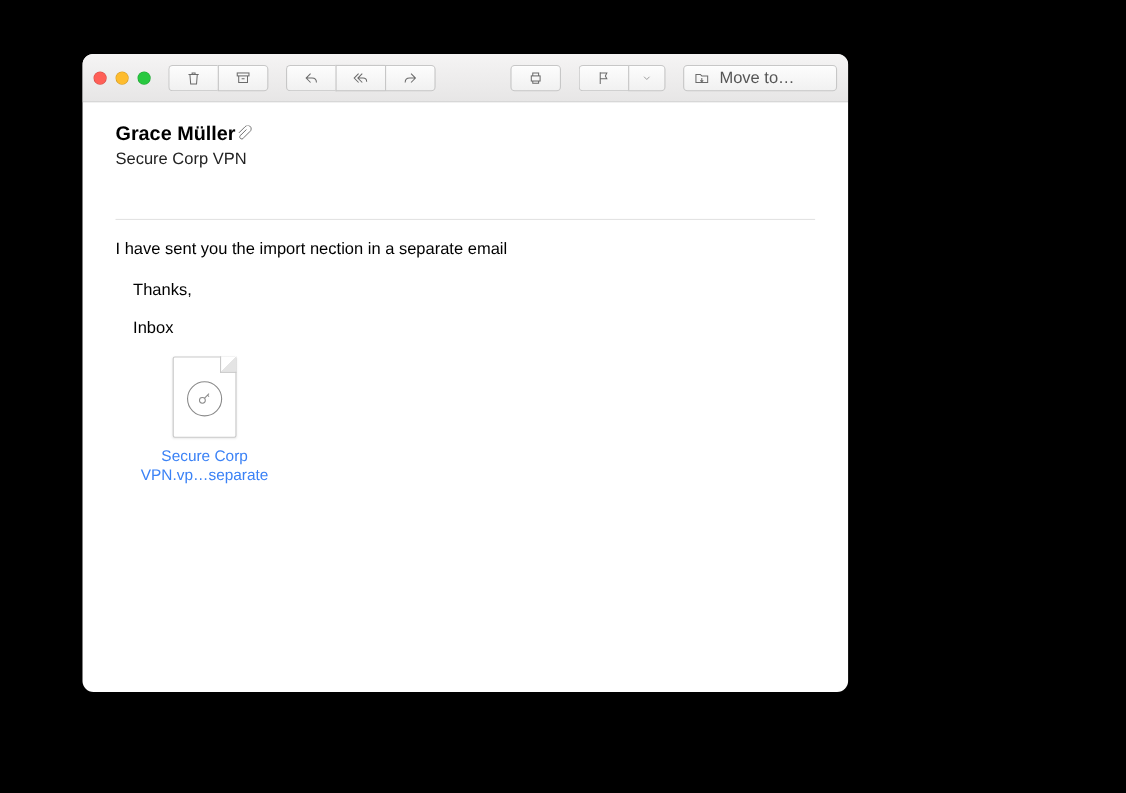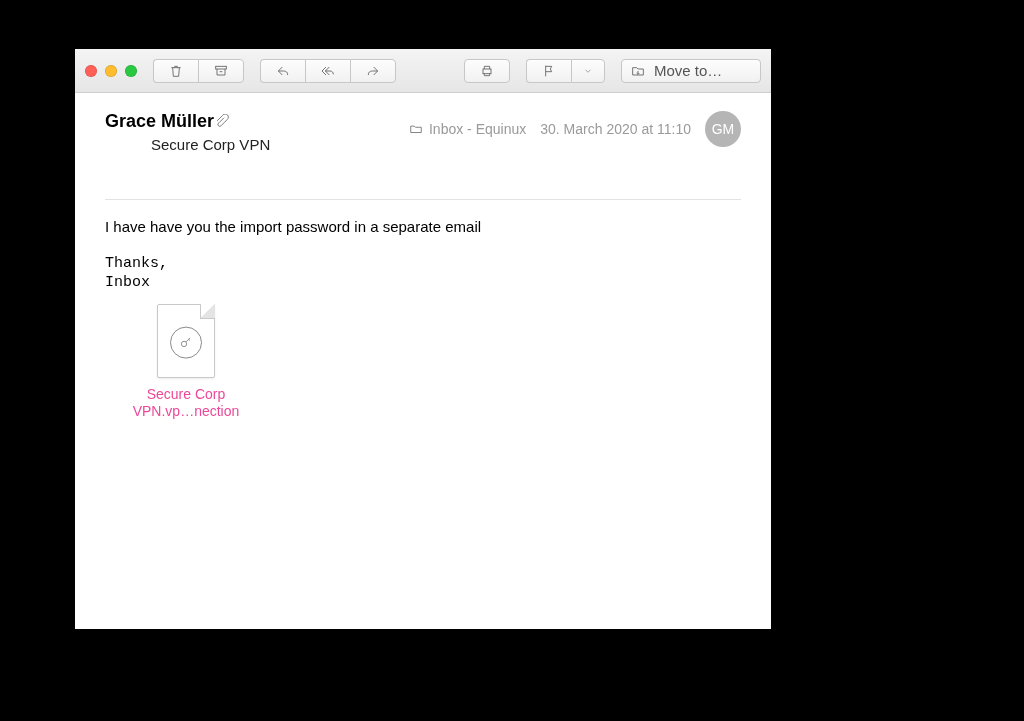--- a/index.html
+++ b/index.html
@@ -12,21 +12,21 @@
     font-size: 13px;
     color: #000;
   }
   .window {
     position: absolute;
     left: 75px;
     top: 49px;
     width: 696px;
     height: 580px;
     background: #fff;
-    border-radius: 0;
+    border-radius: 10px;
     box-shadow: 0 30px 60px rgba(0,0,0,0.55), 0 0 0 1px rgba(0,0,0,0.1);
     overflow: hidden;
     display: flex;
     flex-direction: column;
   }
   
   .titlebar {
     height: 43px;
     background: linear-gradient(#f5f4f4, #e7e6e6);
     border-bottom: 1px solid #cfcfcf;
@@ -107,36 +107,35 @@
     display: inline-flex;
     align-items: center;
     justify-content: center;
     font-size: 14px;
     font-weight: 500;
   }
   .subject {
     margin-top: 4px;
     font-size: 15px;
     color: #222;
-    margin-left: 46px;
   }
   .divider {
     margin: 30px 30px 0 30px;
     border-top: 1px solid #e3e3e3;
   }
 
   
   .body {
     padding: 18px 30px 20px 30px;
     font-size: 15px;
     line-height: 1.25;
     color: #000;
   }
   .body p { margin: 0 0 18px 0; }
-  .sig p { margin: 0; font-family: Liberation Mono, monospace; }
+  .sig p { margin: 16px; }
 
   
   .attachment {
     margin: 12px 0 0 6px;
     width: 150px;
     text-align: center;
   }
   .file-icon {
     width: 56px; height: 72px;
     margin: 0 auto 8px auto;
@@ -158,21 +157,21 @@
     position: absolute;
     top: 50%; left: 50%;
     width: 30px; height: 30px;
     transform: translate(-50%, -45%);
     border: 1.3px solid #8a8a8a;
     border-radius: 50%;
     display: flex; align-items: center; justify-content: center;
   }
   .file-name {
     font-size: 14px;
-    color: #ec4899;
+    color: #3b82f6;
     line-height: 1.2;
   }
 </style>
 </head>
 <body>
 
 <div class="window">
 
   <div class="titlebar">
     <div class="traffic">
@@ -246,51 +245,41 @@
 
   <div class="header">
     <div class="from-row">
       <span class="from-name">Grace Müller</span>
       <svg class="icon-svg" viewBox="0 0 24 24" style="width:15px;height:15px;">
         <path d="M16 6l-8 8a3 3 0 104 4l9-9a5 5 0 10-7-7L5 11" stroke="#6a6a6a"></path>
       </svg>
     </div>
     <div class="subject">Secure Corp VPN</div>
 
-    <div class="meta-right">
-      <span class="folder-chip">
-        <svg class="icon-svg" viewBox="0 0 24 24" style="width:14px;height:14px;">
-          <path d="M3 7h6l2 2h10v9H3z" stroke="#b3b3b3"></path>
-        </svg>
-        <span>Inbox - Equinux</span>
-      </span>
-      <span>30. March 2020 at 11:10</span>
-      <span class="avatar">GM</span>
-    </div>
   </div>
 
   <div class="divider"></div>
 
   <div class="body">
-    <p>I have have you the import password in a separate email</p>
+    <p>I have sent you the import nection in a separate email</p>
     <div class="sig">
       <p>Thanks,</p>
       <p>Inbox</p>
     </div>
 
     <div class="attachment">
       <div class="file-icon">
         <div class="fold"></div>
         <div class="glyph">
           <svg viewBox="0 0 24 24" style="width:16px;height:16px;">
             <circle cx="9" cy="14" r="4" stroke="#8a8a8a" fill="none" stroke-width="1.4"></circle>
             <path d="M12 11l6-6M16 7l2 2" stroke="#8a8a8a" fill="none" stroke-width="1.4"></path>
           </svg>
         </div>
       </div>
       <div class="file-name">
         <span>Secure Corp</span><br>
-        <span>VPN.vp…nection</span>
+        <span>VPN.vp…separate</span>
       </div>
     </div>
   </div>
 
 </div>
 
 </body></html>

